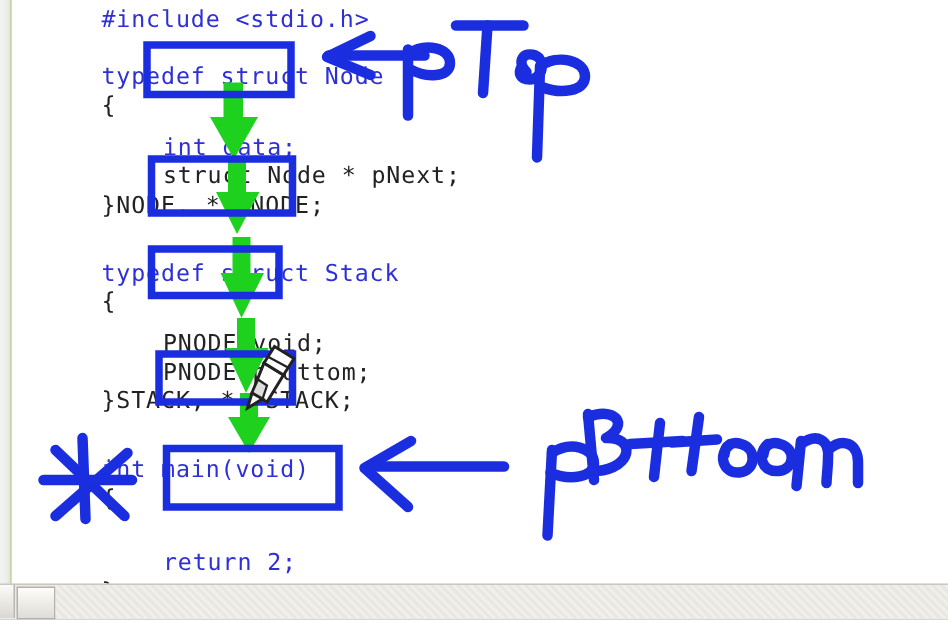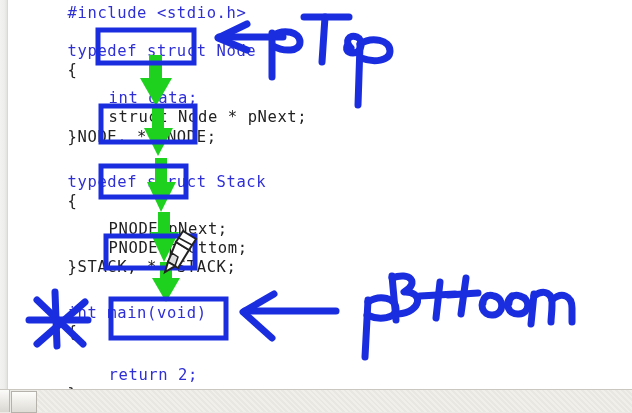--- a/index.html
+++ b/index.html
@@ -91,21 +91,21 @@
 
     <div class="line" style="top:160px;left:0px;">
       <span class="kw">typedef struct Stack</span>
     </div>
 
     <div class="line" style="top:179px;left:0px;">
       <span class="pl">{</span>
     </div>
 
     <div class="line" style="top:207px;left:41px;">
-      <span class="pl">PNODE pNext;</span>
+      <span class="pl">PNODE void;</span>
     </div>
 
     <div class="line" style="top:226px;left:41px;">
       <span class="pl">PNODE pBottom;</span>
     </div>
 
     <div class="line" style="top:245px;left:0px;">
       <span class="pl">}STACK, * PSTACK;</span>
     </div>
 

